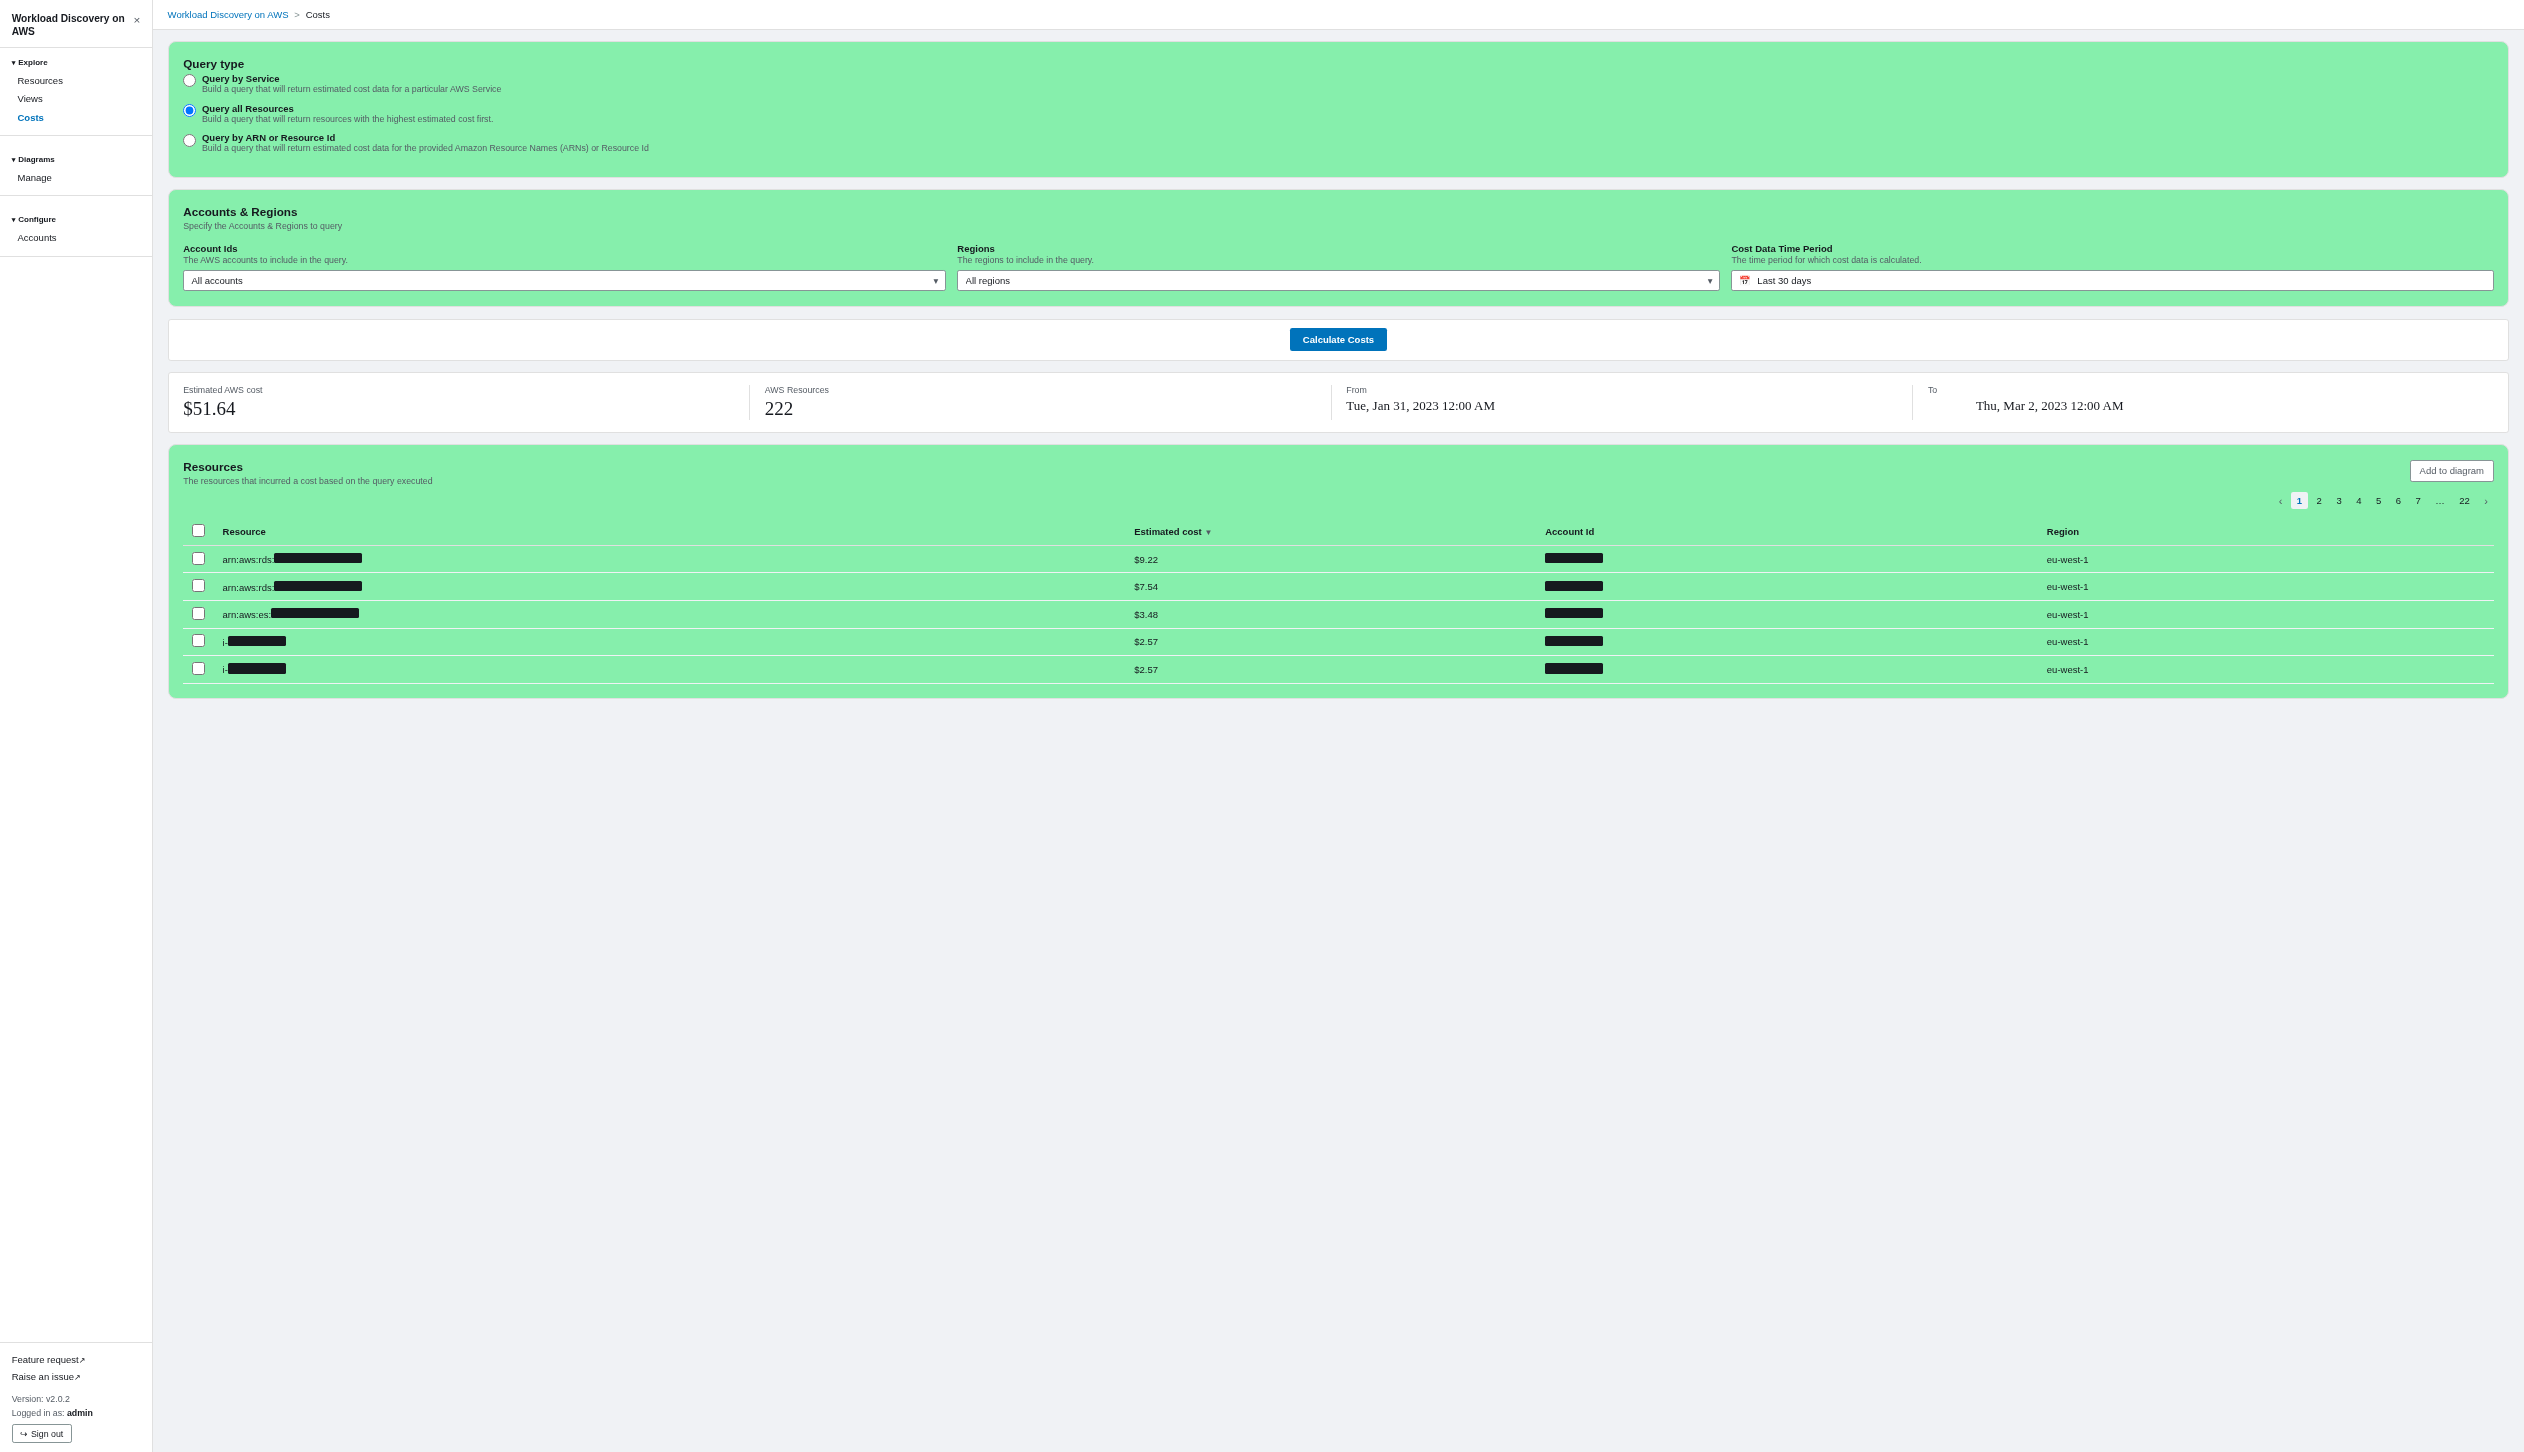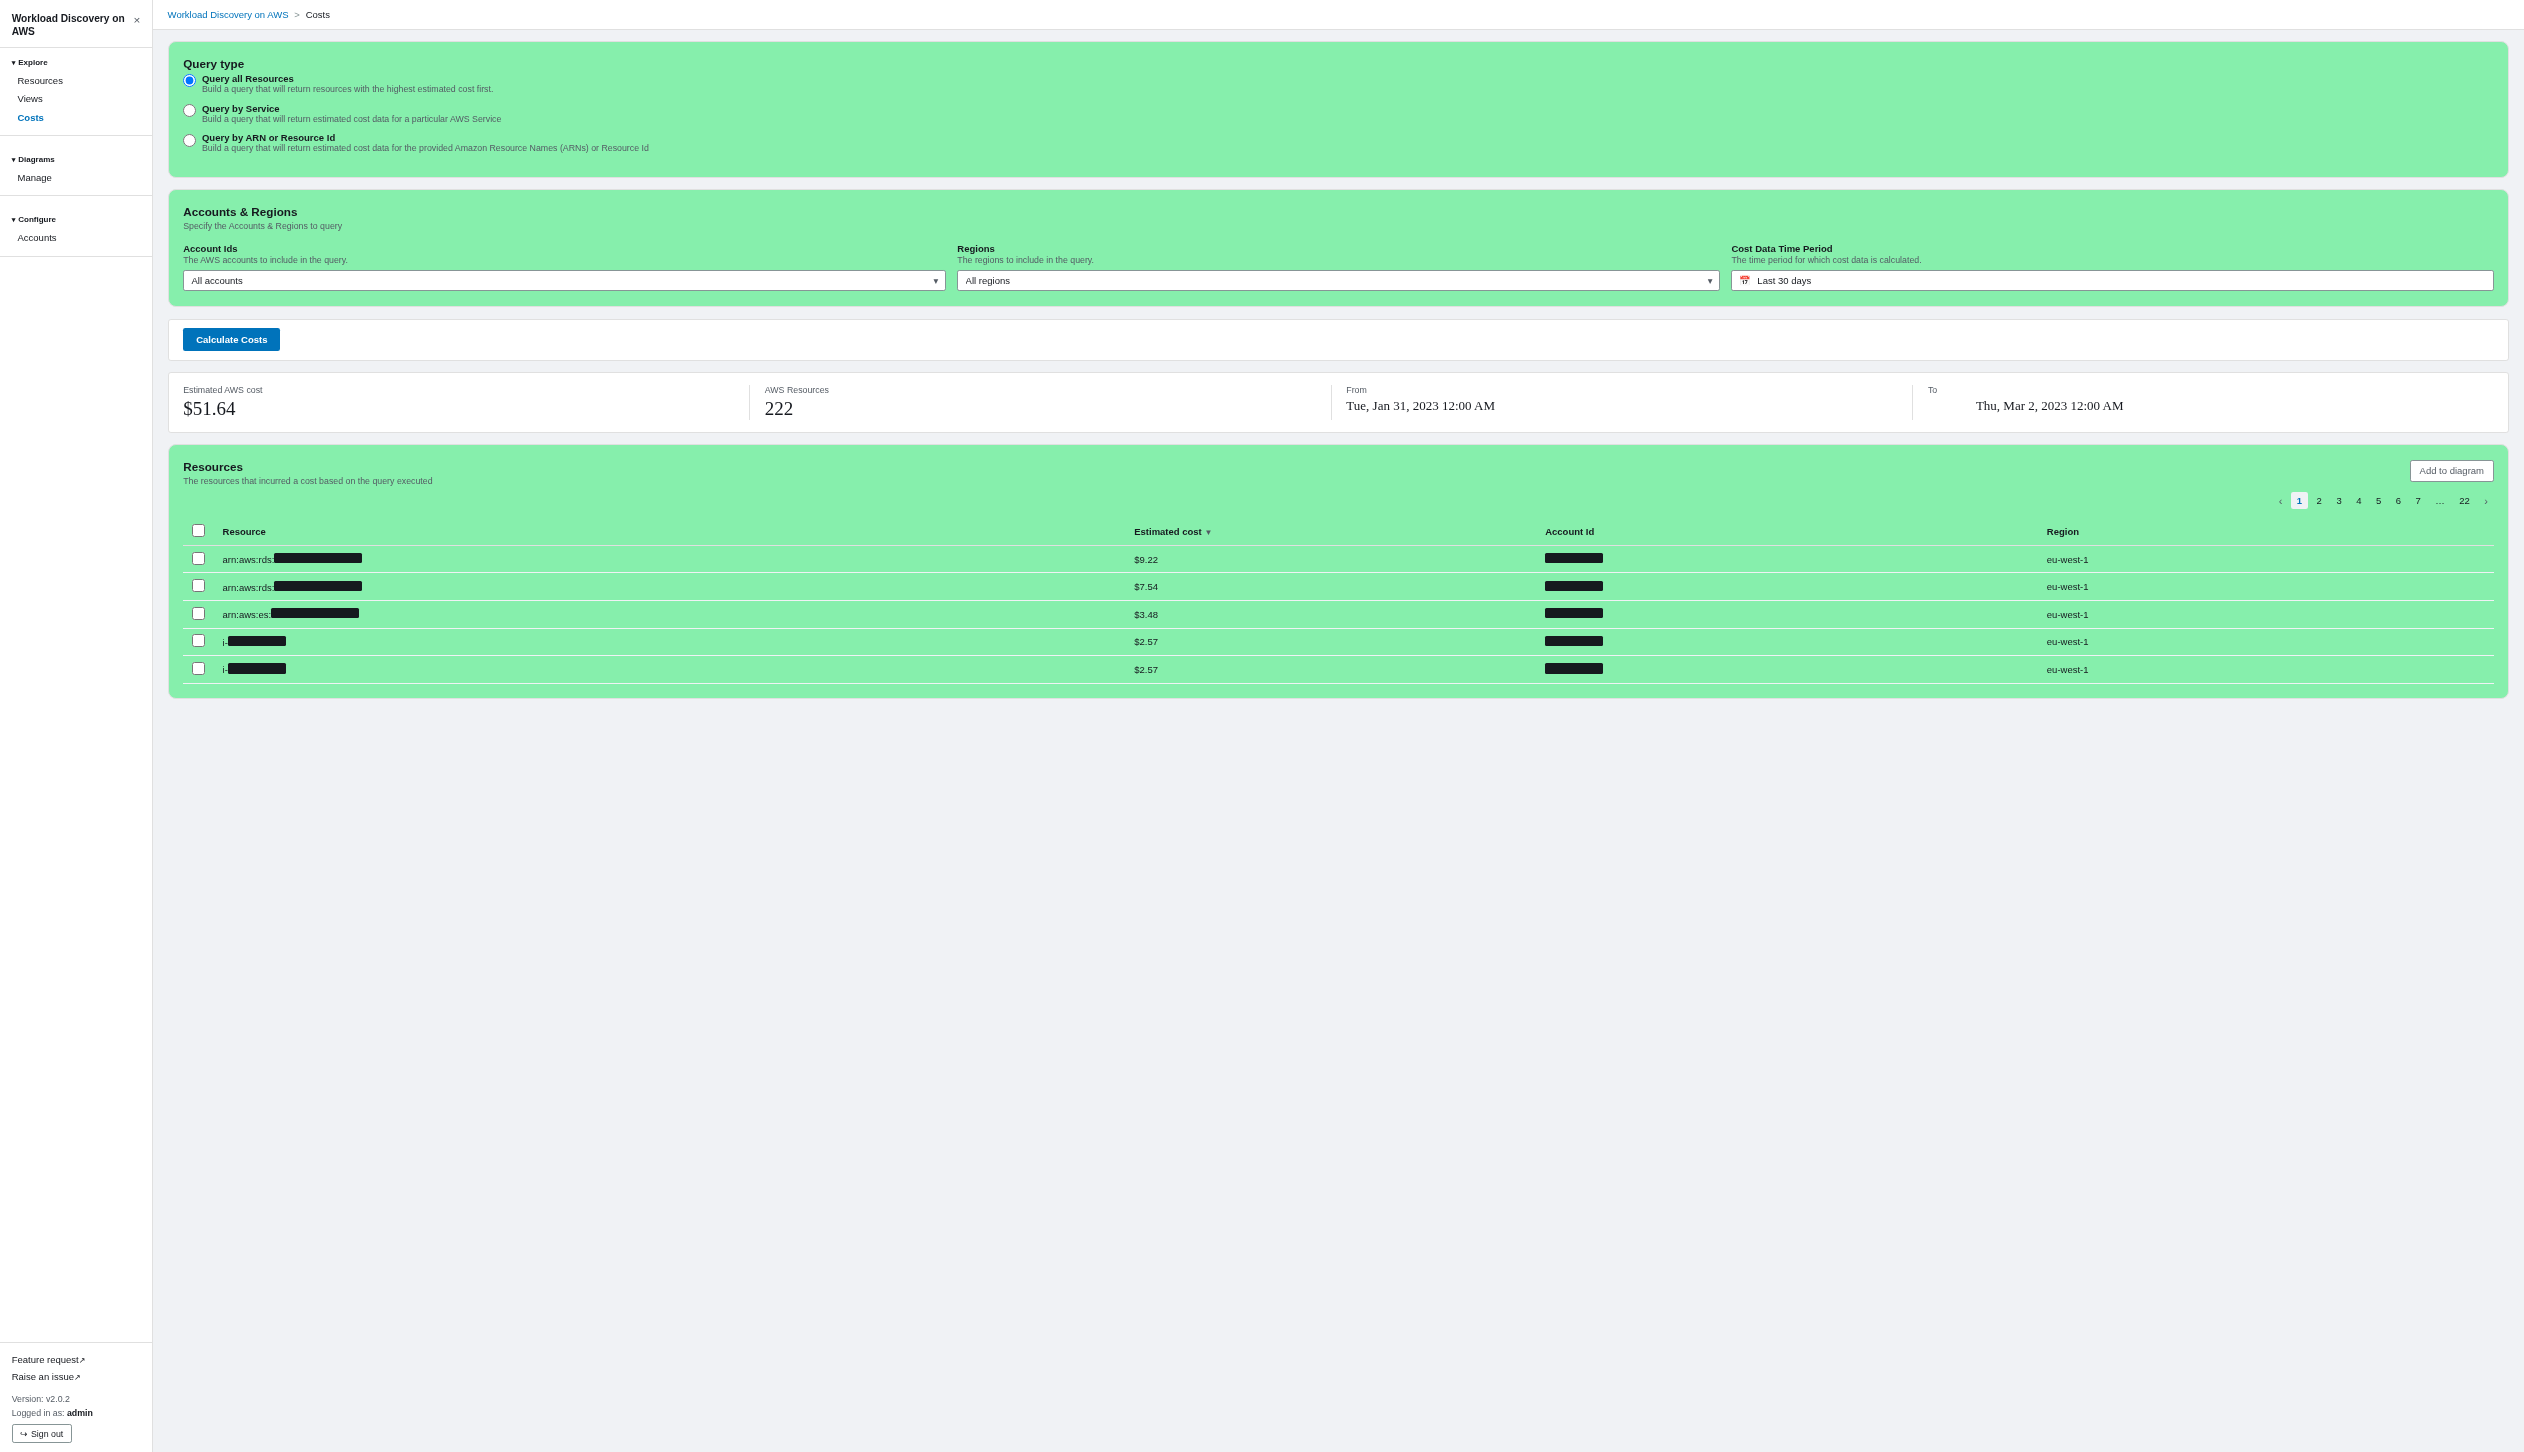--- a/index.html
+++ b/index.html
@@ -197,21 +197,21 @@
       background: #fff;
       font-size: 9.5px;
       color: #16191f;
       cursor: pointer;
     }
     .cal-icon { color: #545b64; }
 
     
     .action-row {
       display: flex;
-      justify-content: flex-start;
+      justify-content: center;
       background: #fff;
       border: 0.7px solid #e0e0e0;
       border-radius: 2.9px;
       padding: 8.8px 14.6px;
     }
     .calc-btn {
       background: #0073bb;
       color: #fff;
       border: none;
       border-radius: 2.2px;
@@ -373,33 +373,33 @@
     <span class="breadcrumb-current">Costs</span>
   </div>
 
   <div class="content">
 
     <div class="card">
       <div class="card-title">Query type</div>
 
       <div class="radio-option">
         <label>
+          <input type="radio" name="query-type" style="">
+          <div>
+            <div class="radio-label-main">Query by Service</div>
+            <div class="radio-label-desc">Build a query that will return estimated cost data for a particular AWS Service</div>
+          </div>
+        </label>
+      </div>
+      <div class="radio-option">
+        <label>
           <input type="radio" name="query-type" checked="" style="">
           <div>
             <div class="radio-label-main">Query all Resources</div>
             <div class="radio-label-desc">Build a query that will return resources with the highest estimated cost first.</div>
-          </div>
-        </label>
-      </div>
-      <div class="radio-option">
-        <label>
-          <input type="radio" name="query-type" style="">
-          <div>
-            <div class="radio-label-main">Query by Service</div>
-            <div class="radio-label-desc">Build a query that will return estimated cost data for a particular AWS Service</div>
           </div>
         </label>
       </div>
       <div class="radio-option">
         <label>
           <input type="radio" name="query-type" style="">
           <div>
             <div class="radio-label-main">Query by ARN or Resource Id</div>
             <div class="radio-label-desc">Build a query that will return estimated cost data for the provided Amazon Resource Names (ARNs) or Resource Id</div>
           </div>

